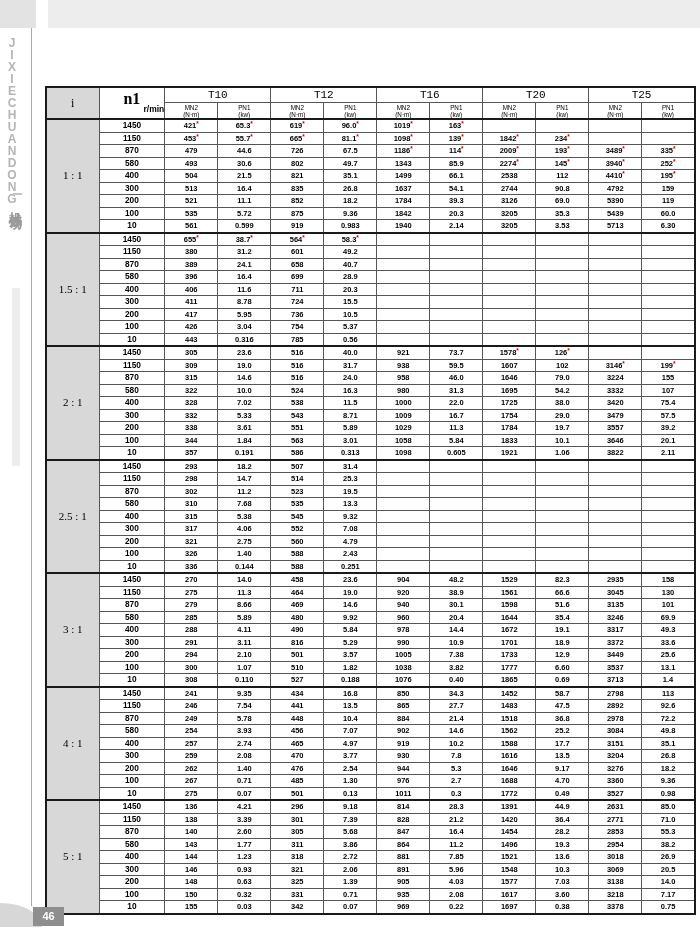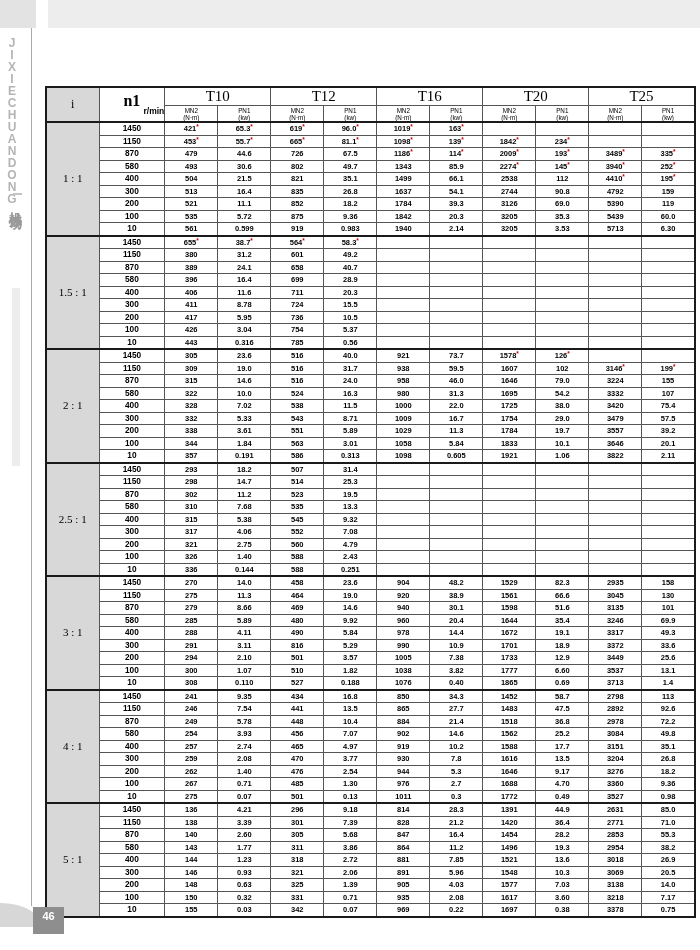--- a/index.html
+++ b/index.html
@@ -15,33 +15,33 @@
       writing-mode:vertical-rl;text-orientation:upright;
       font-weight:bold;font-size:12px;letter-spacing:-2px;color:#b5b5b5;}
   .dash-sep{position:absolute;left:13px;top:193px;width:9px;height:2px;background:#c4c4c4;}
   .section-vert{position:absolute;left:6px;top:201px;height:80px;
       writing-mode:vertical-rl;text-orientation:upright;
       font-weight:bold;font-size:13px;letter-spacing:2px;color:#9a9a9a;}
   .side-bar{position:absolute;left:12px;top:288px;width:8px;height:178px;background:#ededed;}
   
   .swoosh{position:absolute;left:0;top:903px;width:42px;height:24px;background:#d7d7d7;
       border-radius:0 100% 0 0 / 0 100% 0 0;}
-  .page-badge{position:absolute;left:33px;top:907px;width:31px;height:27px;background:#8e8e8e;
+  .page-badge{position:absolute;left:33px;top:907px;width:31px;height:19px;background:#8e8e8e;
       color:#fff;font-size:11px;font-weight:bold;text-align:center;line-height:19px;}
   
   table.ratings{position:absolute;left:45px;top:86px;border-collapse:collapse;
       table-layout:fixed;border:2px solid #1a1a1a;}
   table.ratings th,table.ratings td{padding:0;text-align:center;overflow:hidden;
       white-space:nowrap;border:1px solid #555;}
   .th-corner{background:#d8d8d8;font-family:"Liberation Serif",serif;font-size:12px;
       font-weight:normal;border-bottom:1px solid #222 !important;}
   .th-speed .sym{font-family:"Liberation Serif",serif;font-size:16px;line-height:13px;}
   .th-speed .unit{font-size:8.5px;line-height:9px;padding-left:44px;}
   .th-speed{border-bottom:1px solid #222 !important;}
-  .th-group{height:14px;font-family:Liberation Serif, serif;font-size:15px;
+  .th-group{height:14px;font-family:Liberation Mono, monospace;font-size:11px;
       font-weight:normal;}
   .th-sub{height:15px;font-weight:normal;}
   .th-sub div{font-size:6.3px;line-height:7px;}
   tbody td{height:11.5px;font-size:7.5px;font-weight:bold;line-height:11.5px;
       border-top:1px solid #9a9a9a;border-bottom:1px solid #9a9a9a;}
   td.ratio-cell{background:#d8d8d8;font-family:"Liberation Serif",serif;font-size:11px;
       font-weight:normal;border-right:1px solid #222;}
   td.speed-cell{font-size:8.3px;}
   tr.gstart td{border-top:2px solid #1a1a1a;}
   thead tr.sub th{border-bottom:1px solid #222;}

